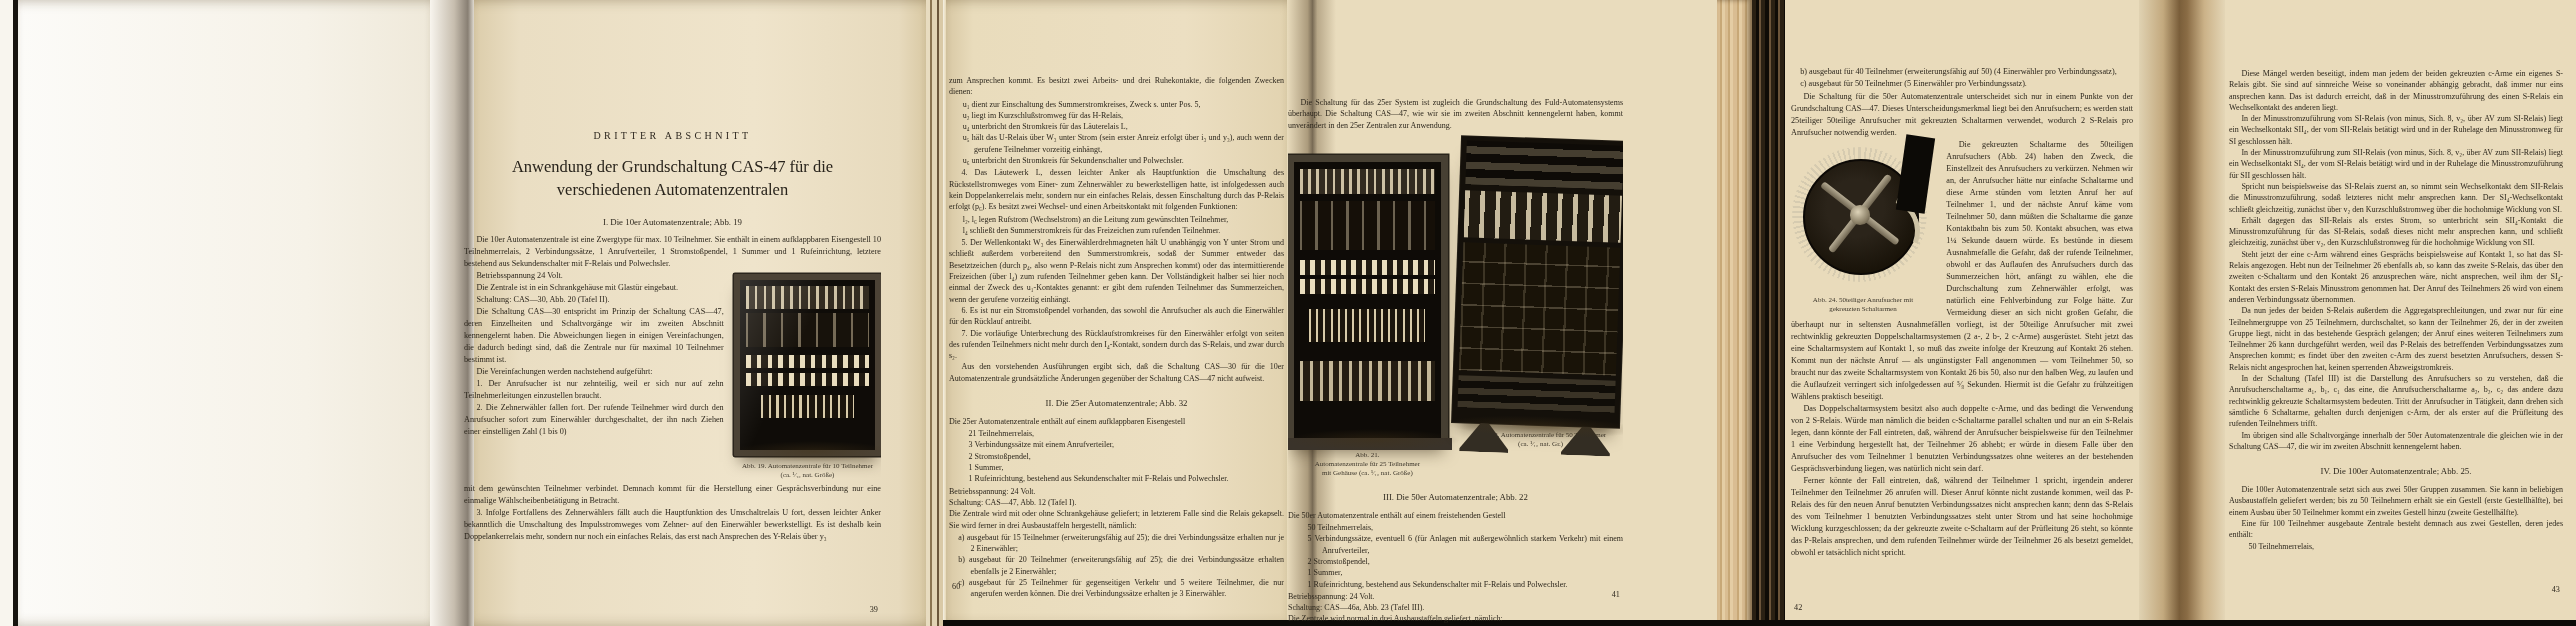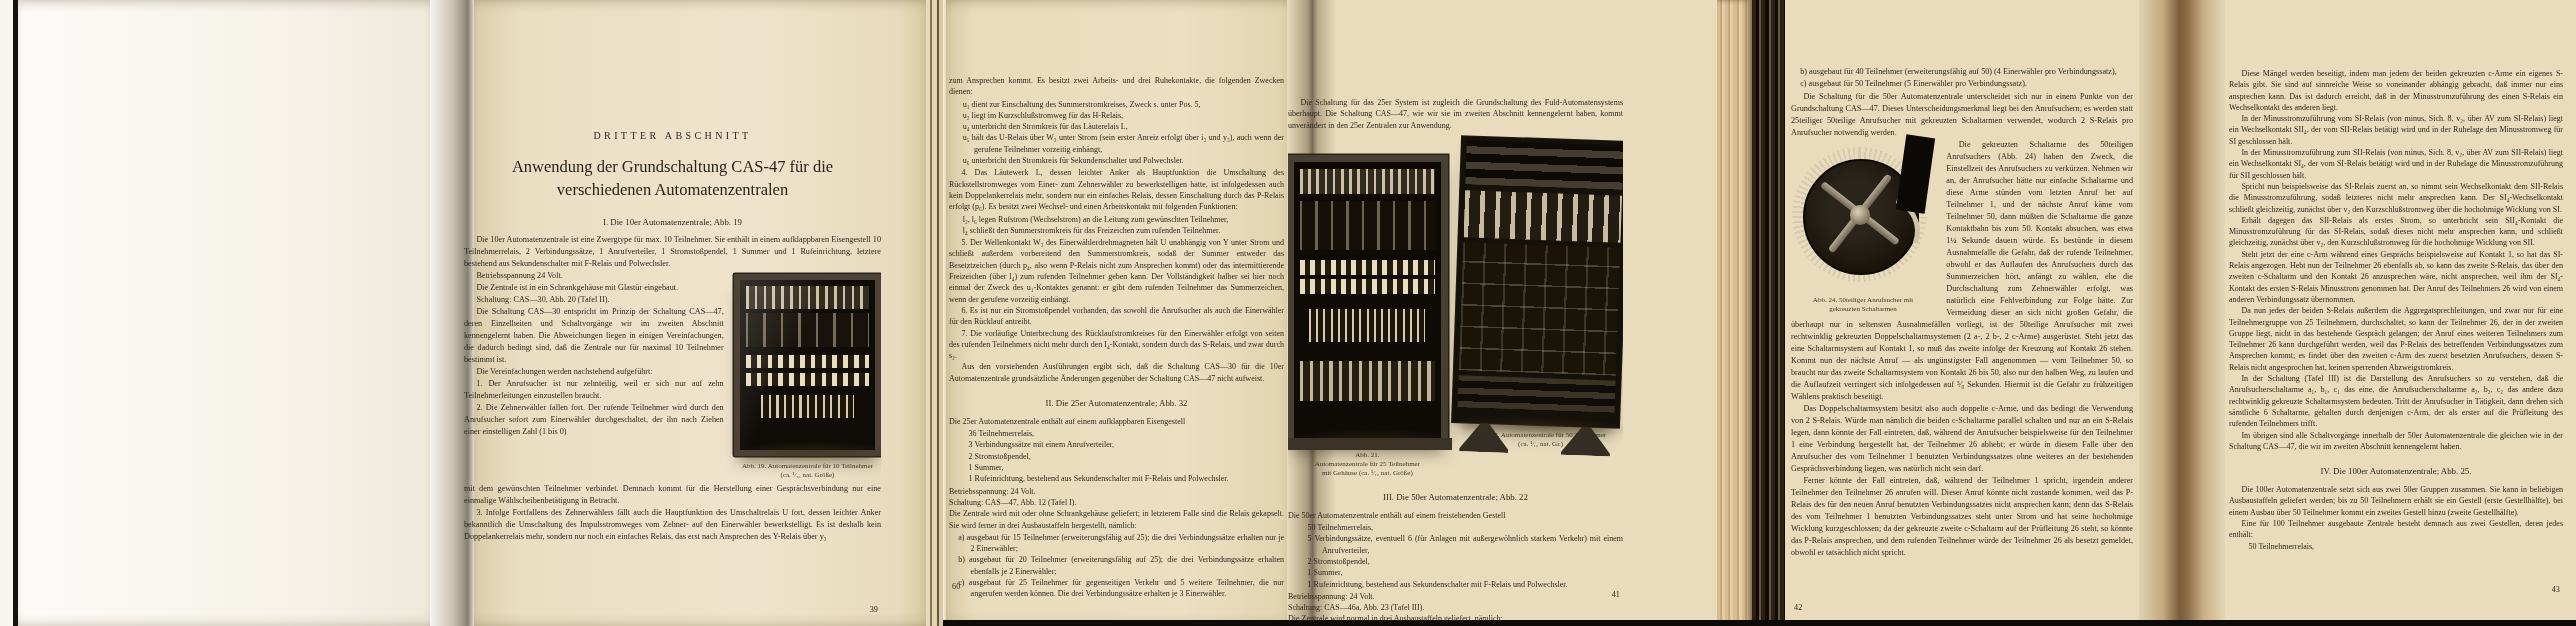--- a/index.html
+++ b/index.html
@@ -178,21 +178,21 @@
         <div class="li ">l₂, l₆ legen Rufstrom (Wechselstrom) an die Leitung zum gewünschten Teilnehmer,</div>
         <div class="li ">l₄ schließt den Summerstromkreis für das Freizeichen zum rufenden Teilnehmer.</div>
       </div>
       <p class="para">5. Der Wellenkontakt W₃ des Einerwählerdrehmagneten hält U unabhängig von Y unter Strom und schließt außerdem vorbereitend den Summerstromkreis, sodaß der Summer entweder das Besetztzeichen (durch p₄, also wenn P-Relais nicht zum Ansprechen kommt) oder das intermittierende Freizeichen (über l₄) zum rufenden Teilnehmer geben kann. Der Vollständigkeit halber sei hier noch einmal der Zweck des u₁-Kontaktes genannt: er gibt dem rufenden Teilnehmer das Summerzeichen, wenn der gerufene vorzeitig einhängt.</p>
       <p class="para">6. Es ist nur ein Stromstoßpendel vorhanden, das sowohl die Anrufsucher als auch die Einerwähler für den Rücklauf antreibt.</p>
       <p class="para">7. Die vorläufige Unterbrechung des Rücklaufstromkreises für den Einerwähler erfolgt von seiten des rufenden Teilnehmers nicht mehr durch den I₄-Kontakt, sondern durch das S-Relais, und zwar durch s₂.</p>
       <p class="para">Aus den vorstehenden Ausführungen ergibt sich, daß die Schaltung CAS—30 für die 10er Automatenzentrale grundsätzliche Änderungen gegenüber der Schaltung CAS—47 nicht aufweist.</p>
       <div class="h2">II. Die 25er Automatenzentrale; Abb. 32</div>
       <p class="para noind">Die 25er Automatenzentrale enthält auf einem aufklappbaren Eisengestell</p>
       <div class="list">
-        <div class="li count">36 Teilnehmerrelais,</div>
+        <div class="li count">21 Teilnehmerrelais,</div>
         <div class="li count">3 Verbindungssätze mit einem Anrufverteiler,</div>
         <div class="li count">2 Stromstoßpendel,</div>
         <div class="li count">1 Summer,</div>
         <div class="li count">1 Rufeinrichtung, bestehend aus Sekundenschalter mit F-Relais und Polwechsler.</div>
       </div>
       <p class="para noind">Betriebsspannung: 24 Volt.</p>
       <p class="para noind">Schaltung: CAS—47, Abb. 12 (Tafel I).</p>
       <p class="para noind">Die Zentrale wird mit oder ohne Schrankgehäuse geliefert; in letzterem Falle sind die Relais gekapselt. Sie wird ferner in drei Ausbaustaffeln hergestellt, nämlich:</p>
       <div class="list">
         <div class="li letter">a) ausgebaut für 15 Teilnehmer (erweiterungsfähig auf 25); die drei Verbindungssätze erhalten nur je 2 Einerwähler;</div>

